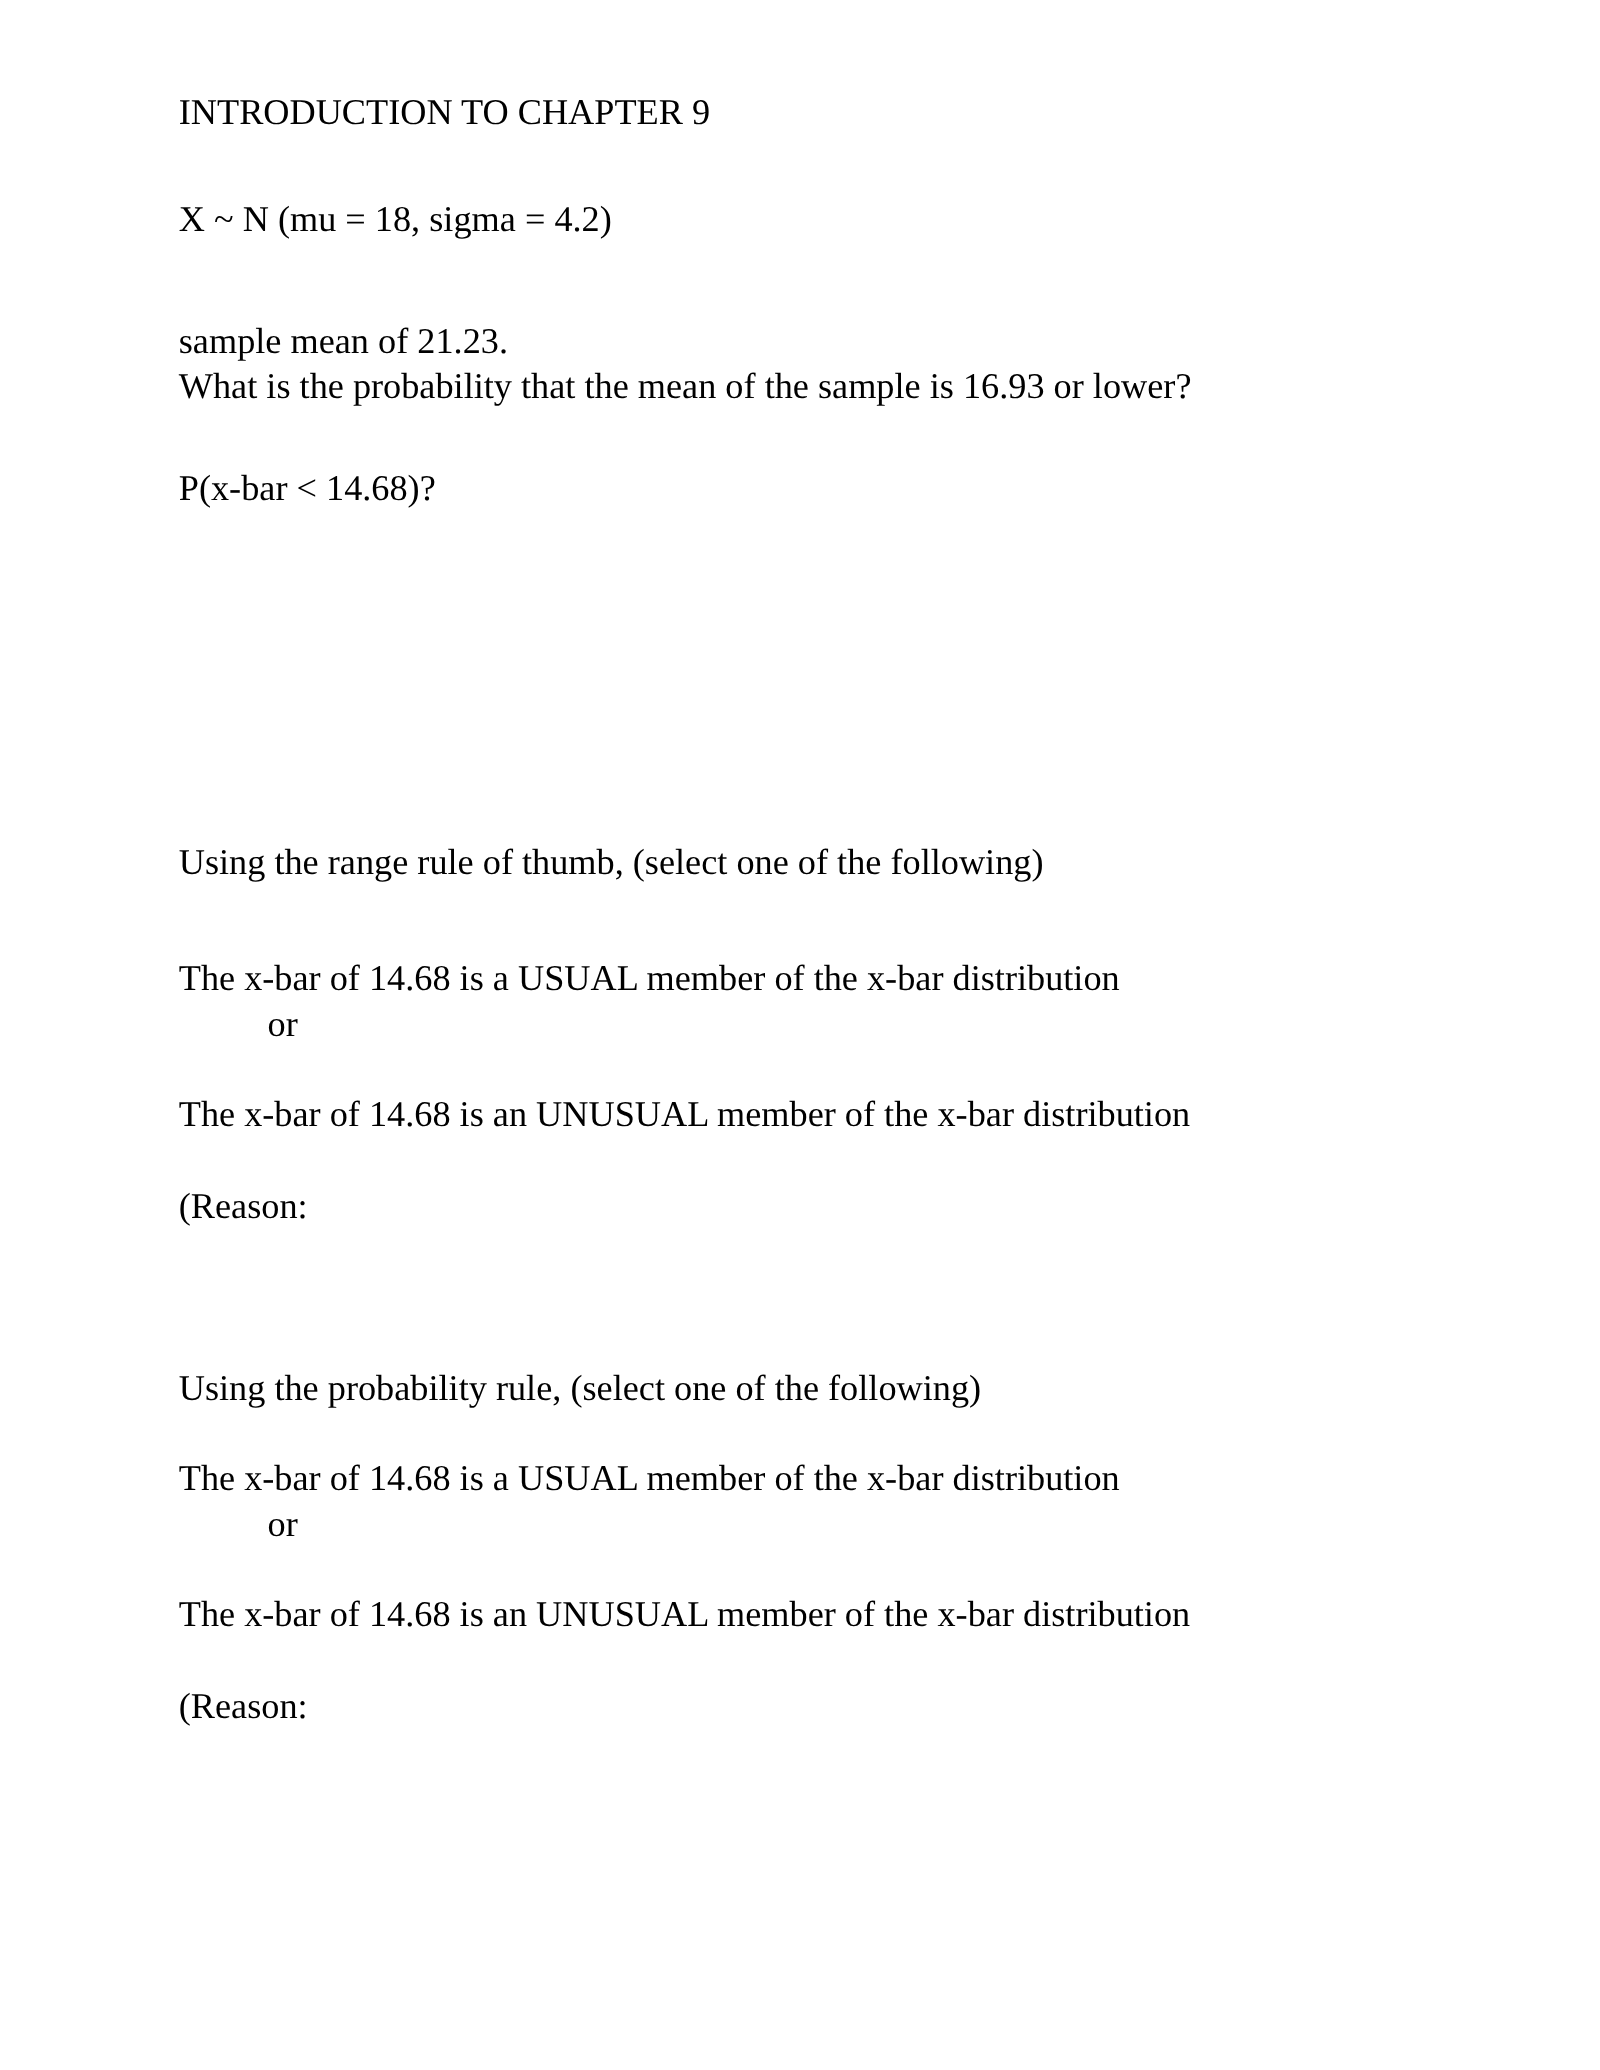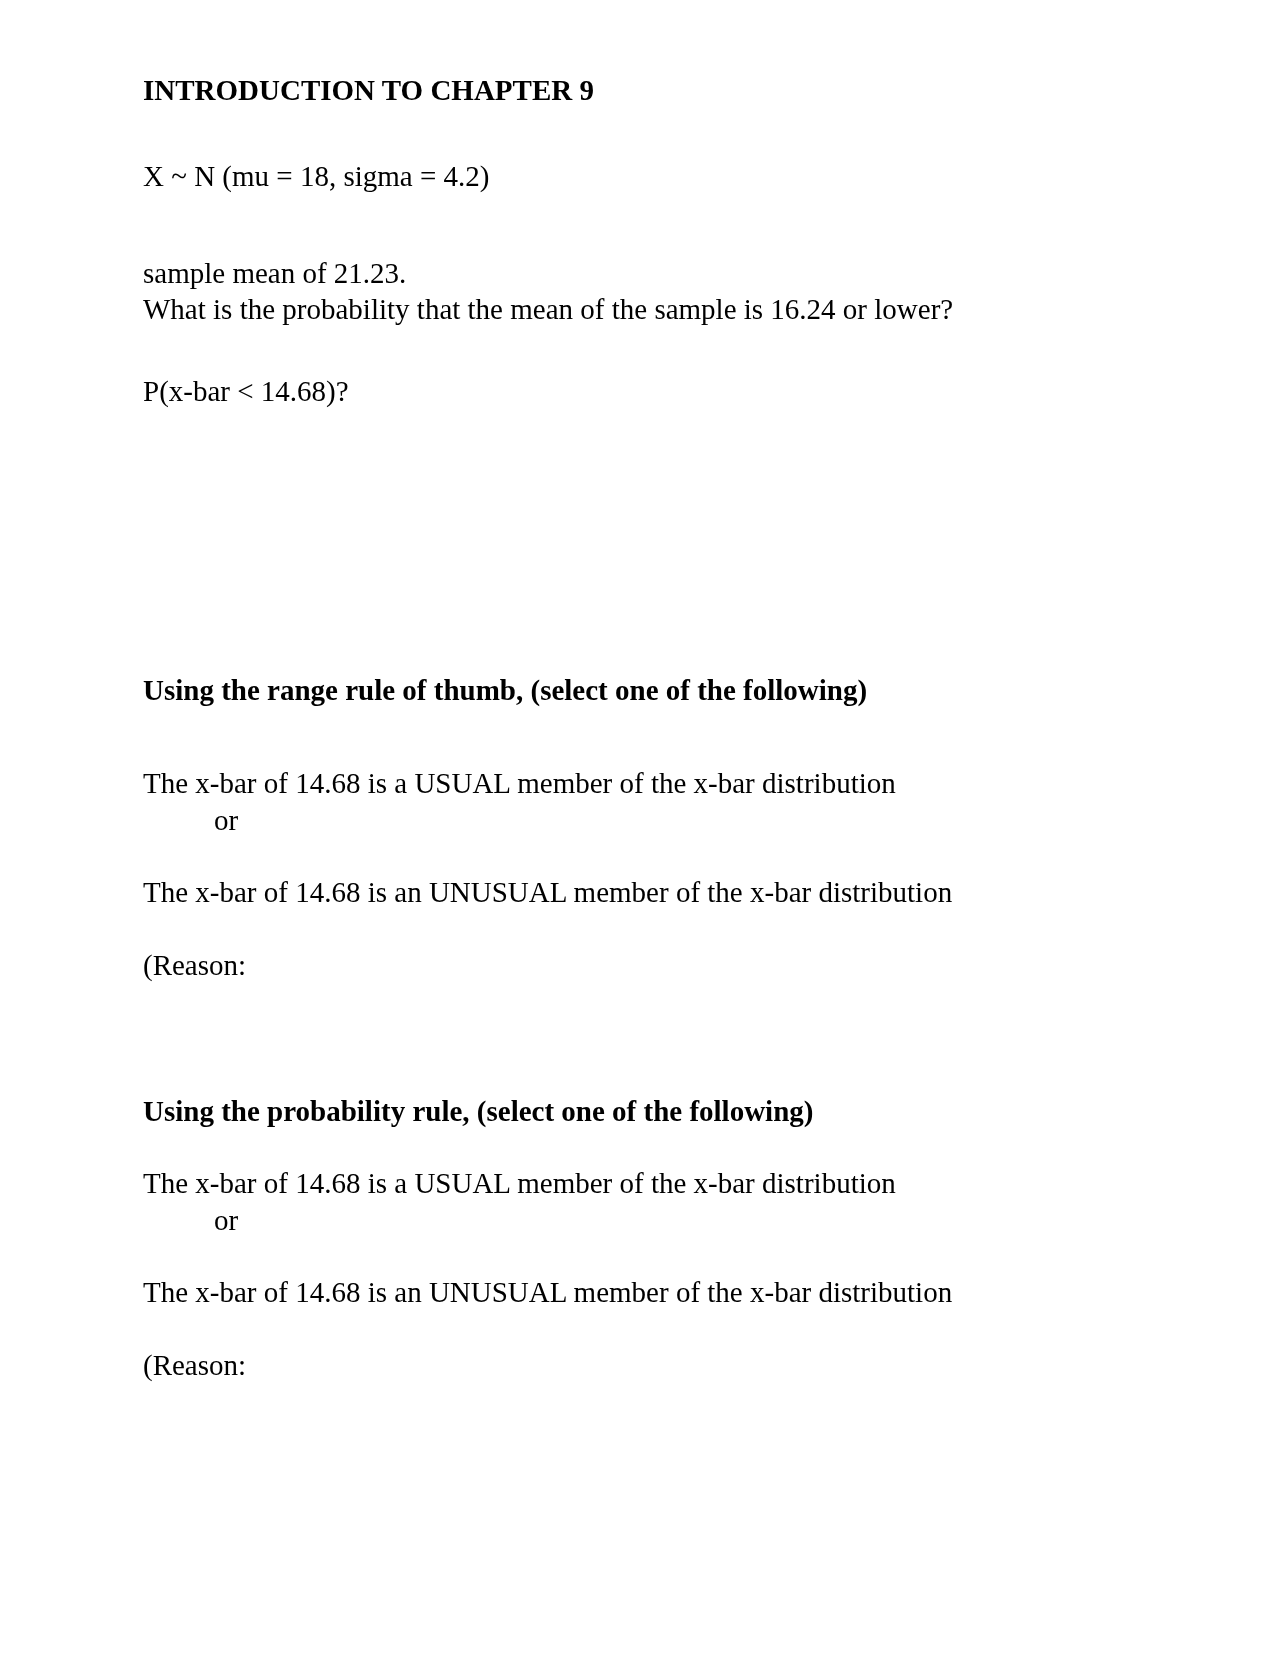--- a/index.html
+++ b/index.html
@@ -24,34 +24,34 @@
     background: #ffffff;
   }
   .line {
     position: absolute;
     left: 143px;
     font-size: 29px;
     line-height: 36px;
     white-space: nowrap;
     margin: 0;
   }
-  .bold { font-weight: bold; }
+  .bold { font-weight: normal; }
   .indent { left: 214px; }
 </style>
 </head>
 <body>
 
 <div class="page">
 
   <p class="line bold" style="top:72px;">INTRODUCTION TO CHAPTER 9</p>
 
   <p class="line" style="top:158px;">X ~ N (mu = 18, sigma = 4.2)</p>
 
   <p class="line" style="top:255px;">sample mean of 21.23.</p>
-  <p class="line" style="top:291px;">What is the probability that the mean of the sample is 16.24 or lower?</p>
+  <p class="line" style="top:291px;">What is the probability that the mean of the sample is 16.93 or lower?</p>
 
   <p class="line" style="top:373px;">P(x-bar &lt; 14.68)?</p>
 
   <div>
     <p class="line bold" style="top:672px;">Using the range rule of thumb, (select one of the following)</p>
     <p class="line" style="top:765px;">The x-bar of 14.68 is a USUAL member of the x-bar distribution</p>
     <p class="line indent" style="top:802px;">or</p>
     <p class="line" style="top:874px;">The x-bar of 14.68 is an UNUSUAL member of the x-bar distribution</p>
     <p class="line" style="top:947px;">(Reason:</p>
   </div>

